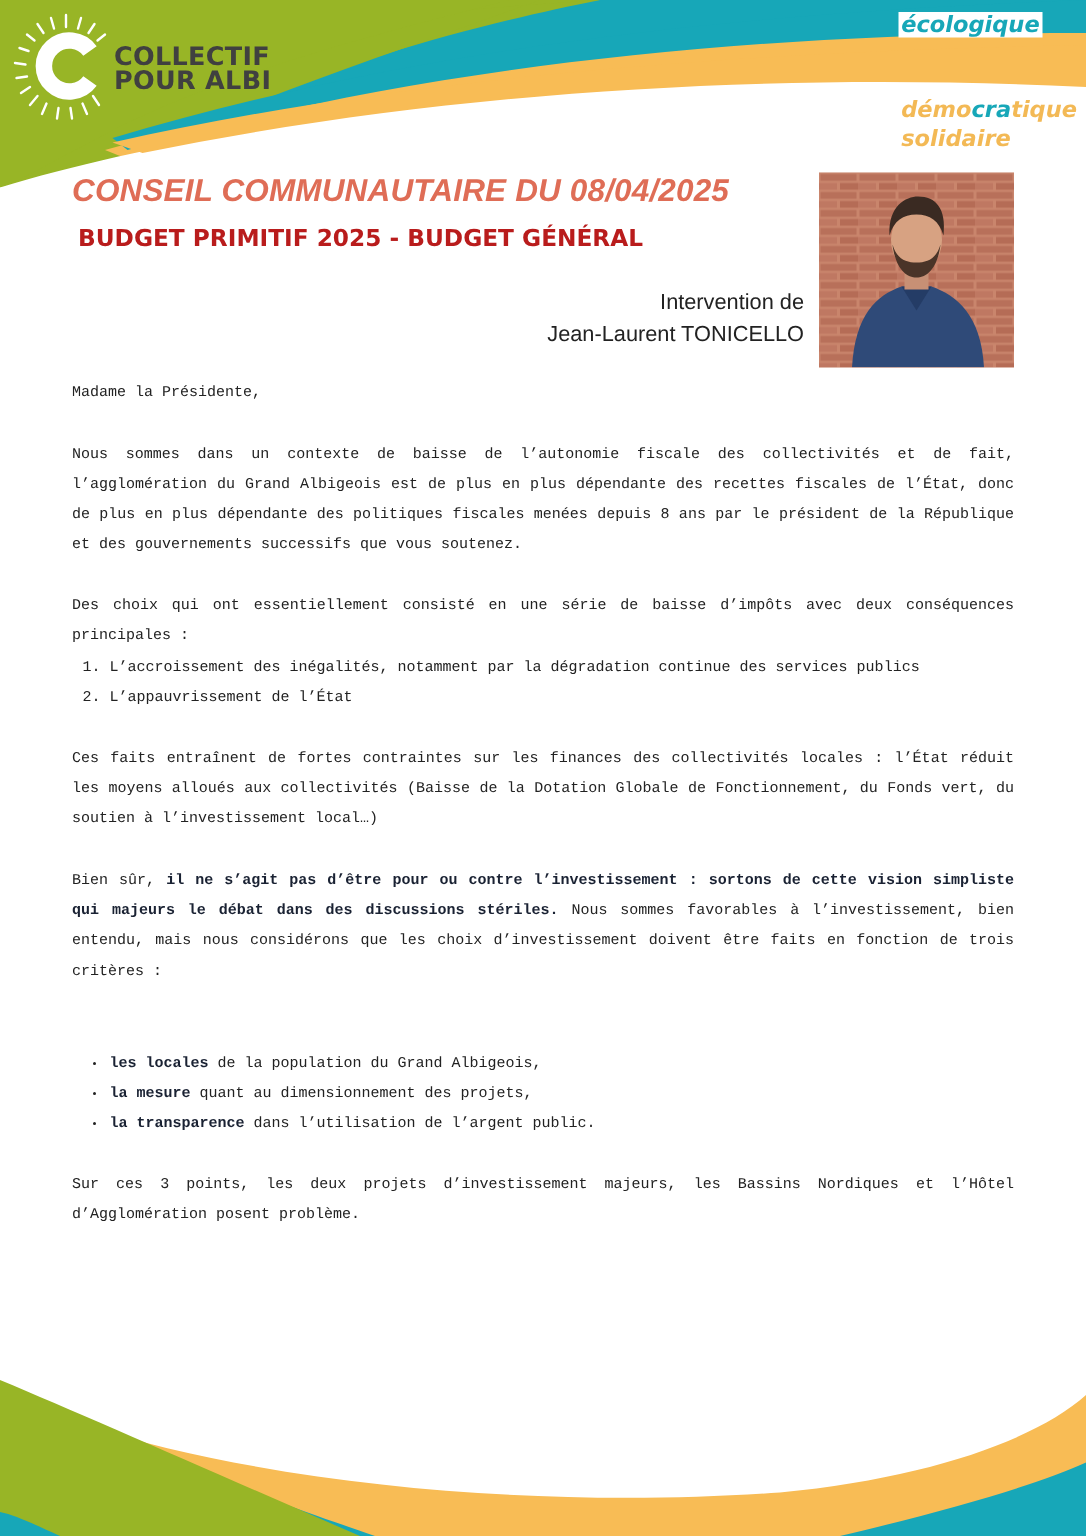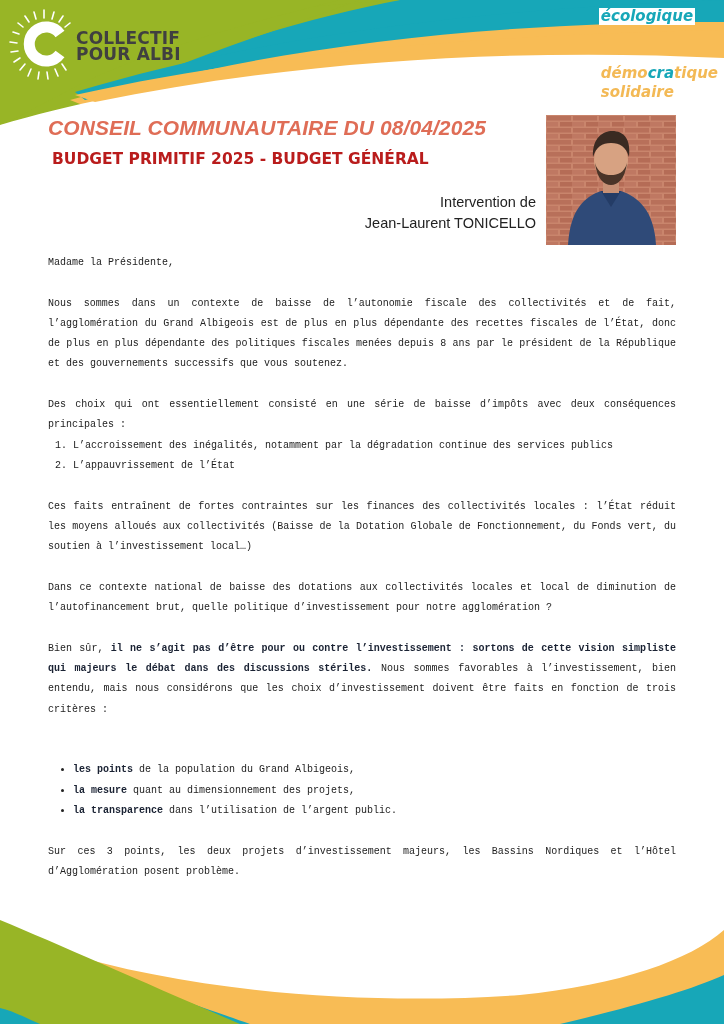--- a/index.html
+++ b/index.html
@@ -158,22 +158,21 @@
 
 <div class="content">
   <p>Madame la Présidente,</p>
   <p>Nous sommes dans un contexte de baisse de l’autonomie fiscale des collectivités et de fait, l’agglomération du Grand Albigeois est de plus en plus dépendante des recettes fiscales de l’État, donc de plus en plus dépendante des politiques fiscales menées depuis 8 ans par le président de la République et des gouvernements successifs que vous soutenez.</p>
   <p style="margin-bottom:20.3px;">Des choix qui ont essentiellement consisté en une série de baisse d’impôts avec deux conséquences principales :</p>
   <ol>
     <li>L’accroissement des inégalités, notamment par la dégradation continue des services publics</li>
     <li>L’appauvrissement de l’État</li>
   </ol>
   <p>Ces faits entraînent de fortes contraintes sur les finances des collectivités locales : l’État réduit les moyens alloués aux collectivités (Baisse de la Dotation Globale de Fonctionnement, du Fonds vert, du soutien à l’investissement local…)</p>
-  <p>Dans ce contexte national de baisse des dotations aux collectivités locales et local de diminution de l’autofinancement brut, quelle politique d’investissement pour notre agglomération ?</p>
   <p><span>Bien sûr, </span><b>il ne s’agit pas d’être pour ou contre l’investissement : sortons de cette vision simpliste qui majeurs le débat dans des discussions stériles.</b><span> Nous sommes favorables à l’investissement, bien entendu, mais nous considérons que les choix d’investissement doivent être faits en fonction de trois critères :</span></p>
   <div class="spacer"></div>
   <ul>
-    <li><b>les points</b><span> de la population du Grand Albigeois,</span></li>
+    <li><b>les locales</b><span> de la population du Grand Albigeois,</span></li>
     <li><b>la mesure</b><span> quant au dimensionnement des projets,</span></li>
     <li><b>la transparence</b><span> dans l’utilisation de l’argent public.</span></li>
   </ul>
   <p>Sur ces 3 points, les deux projets d’investissement majeurs, les Bassins Nordiques et l’Hôtel d’Agglomération posent problème.</p>
 </div>
 
 </body></html>

